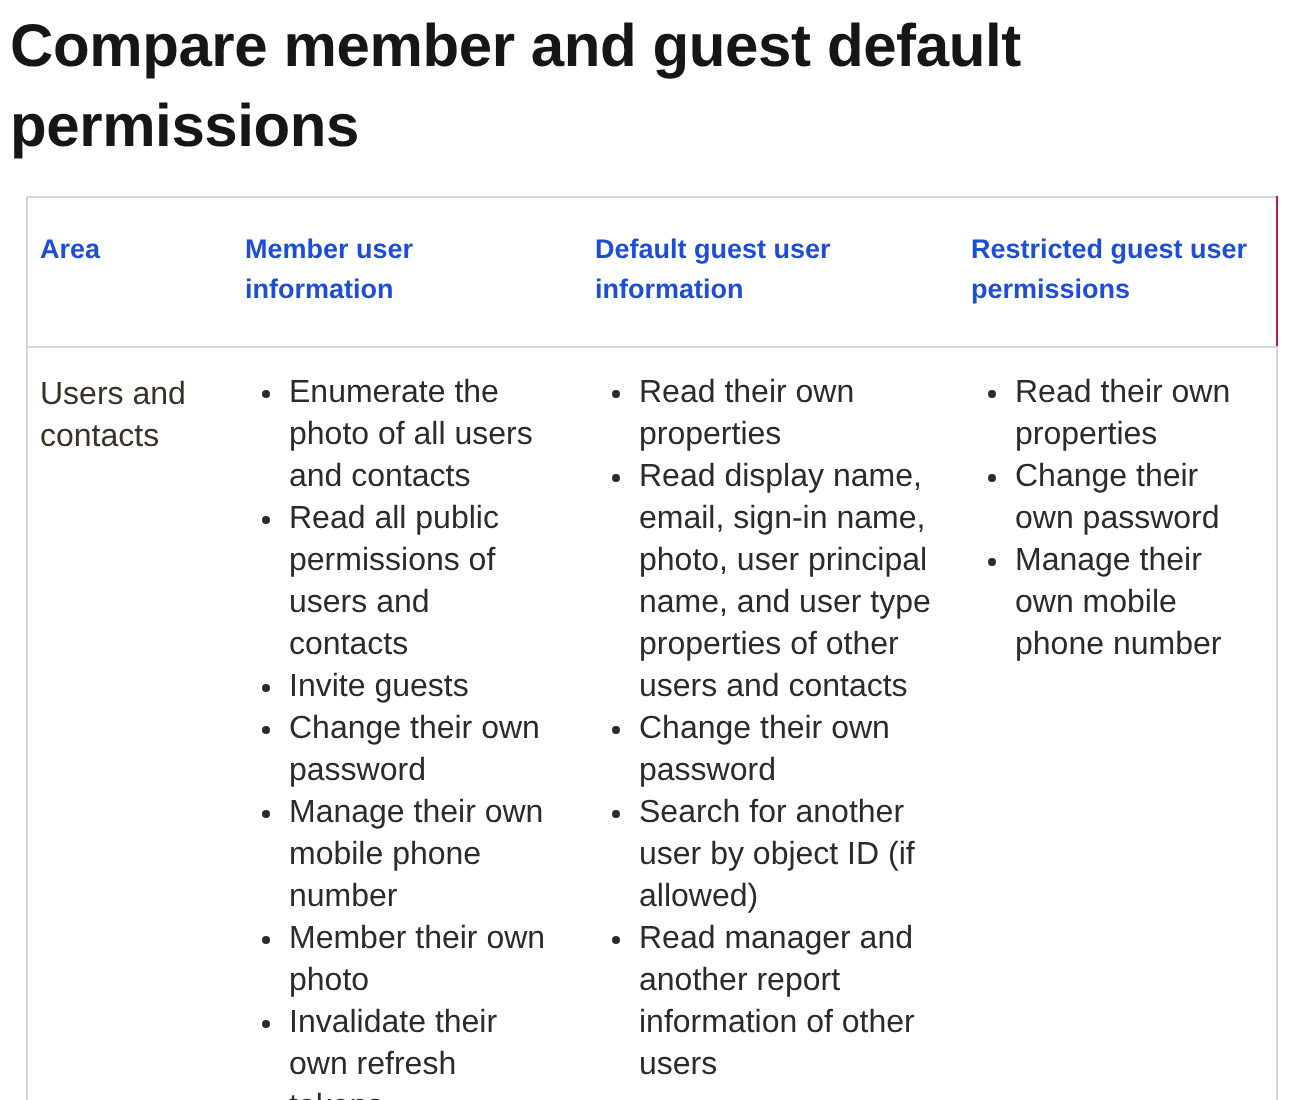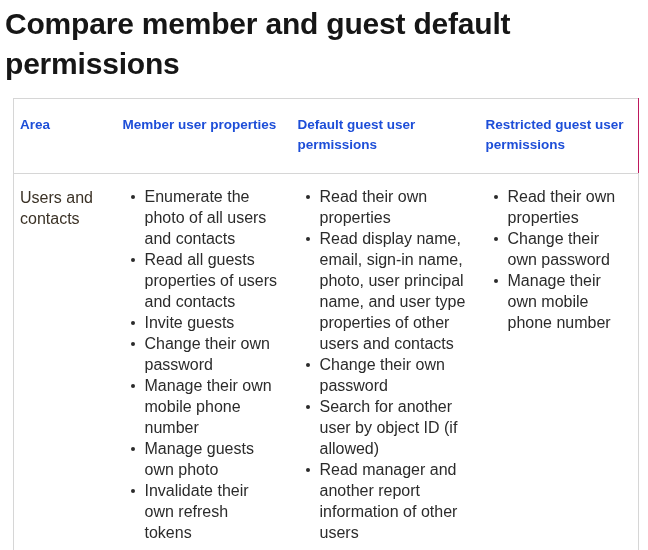--- a/index.html
+++ b/index.html
@@ -133,38 +133,38 @@
     <table class="perm-table">
       <colgroup>
         <col class="c-area">
         <col class="c-member">
         <col class="c-guest">
         <col class="c-restr">
       </colgroup>
       <thead>
         <tr>
           <th class="first-col">Area</th>
-          <th>Member user properties</th>
-          <th>Default guest user permissions</th>
+          <th>Member user information</th>
+          <th>Default guest user information</th>
           <th class="last-col">Restricted guest user permissions</th>
         </tr>
       </thead>
       <tbody>
         <tr>
           <td class="first-col">
             <span class="area-label">Users and contacts</span>
           </td>
           <td>
             <ul class="perm-list">
                 <li>Enumerate the photo of all users and contacts</li>
-                <li>Read all guests properties of users and contacts</li>
+                <li>Read all public permissions of users and contacts</li>
                 <li>Invite guests</li>
                 <li>Change their own password</li>
                 <li>Manage their own mobile phone number</li>
-                <li>Manage guests own photo</li>
+                <li>Member their own photo</li>
                 <li>Invalidate their own refresh tokens</li>
               </ul>
           </td>
           <td>
             <ul class="perm-list">
                 <li>Read their own properties</li>
                 <li>Read display name, email, sign-in name, photo, user principal name, and user type properties of other users and contacts</li>
                 <li>Change their own password</li>
                 <li>Search for another user by object ID (if allowed)</li>
                 <li>Read manager and another report information of other users</li>

